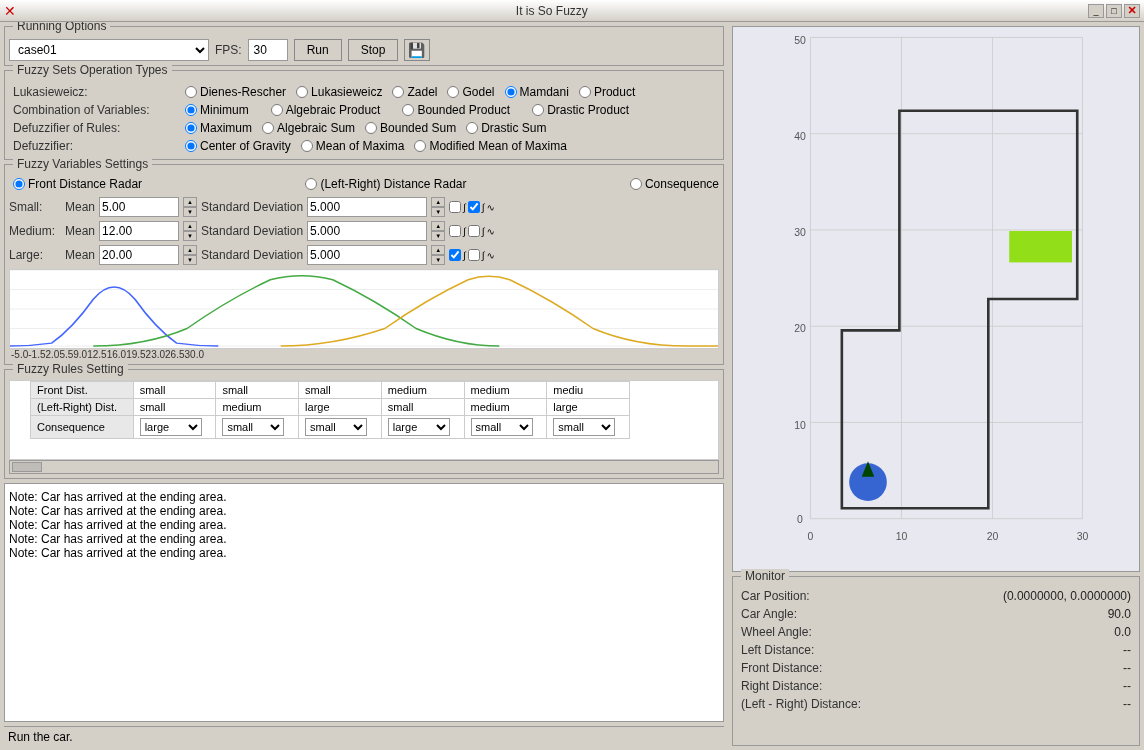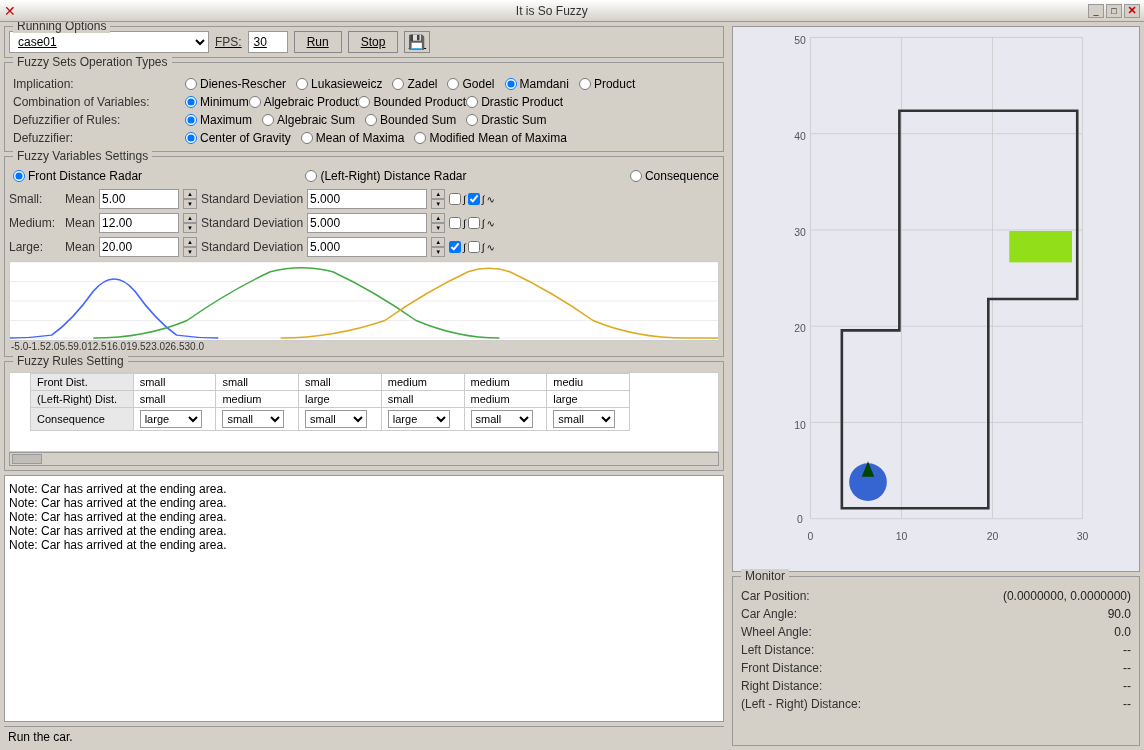--- a/index.html
+++ b/index.html
@@ -75,22 +75,21 @@
     .group-box-title {
       position: absolute;
       top: -8px;
       left: 8px;
       background: #d4d0c8;
       padding: 0 4px;
       font-size: 12px;
       color: #333;
     }
     .running-options {
-      padding-top: 4px;
-      text-decoration: underline;
+      padding-top: 12px;
     }
     .running-options-row {
       display: flex;
       align-items: center;
       gap: 6px;
     }
     .combo-select {
       width: 200px;
       height: 22px;
       background: white;
@@ -394,21 +393,21 @@
           <span>💾</span>
         </div>
       </div>
     </div>
 
     <div class="group-box fuzzy-ops">
       <span class="group-box-title">Fuzzy Sets Operation Types</span>
       <table>
         <tbody>
             <tr>
-          <td>Implication:</td>
+          <td>Lukasieweicz:</td>
           <td colspan="5">
             <div style="display:flex;gap:10px;align-items:center;">
               <label class="radio-label">
                     <input type="radio" name="imp" style=""> 
                     <span>Dienes-Rescher</span>
                   </label>
               <label class="radio-label">
                     <input type="radio" name="imp" style=""> 
                     <span>Lukasieweicz</span>
                   </label>
@@ -427,21 +426,21 @@
               <label class="radio-label">
                     <input type="radio" name="imp" style=""> 
                     <span>Product</span>
                   </label>
             </div>
           </td>
         </tr>
         <tr>
           <td>Combination of Variables:</td>
           <td colspan="5">
-            <div style="display:flex;gap:0;align-items:center;">
+            <div style="display:flex;gap:22px;align-items:center;">
               <label class="radio-label">
                     <input type="radio" name="cv" checked="" style=""> 
                     <span>Minimum</span>
                   </label>
               <label class="radio-label">
                     <input type="radio" name="cv" style=""> 
                     <span>Algebraic Product</span>
                   </label>
               <label class="radio-label">
                     <input type="radio" name="cv" style=""> 

